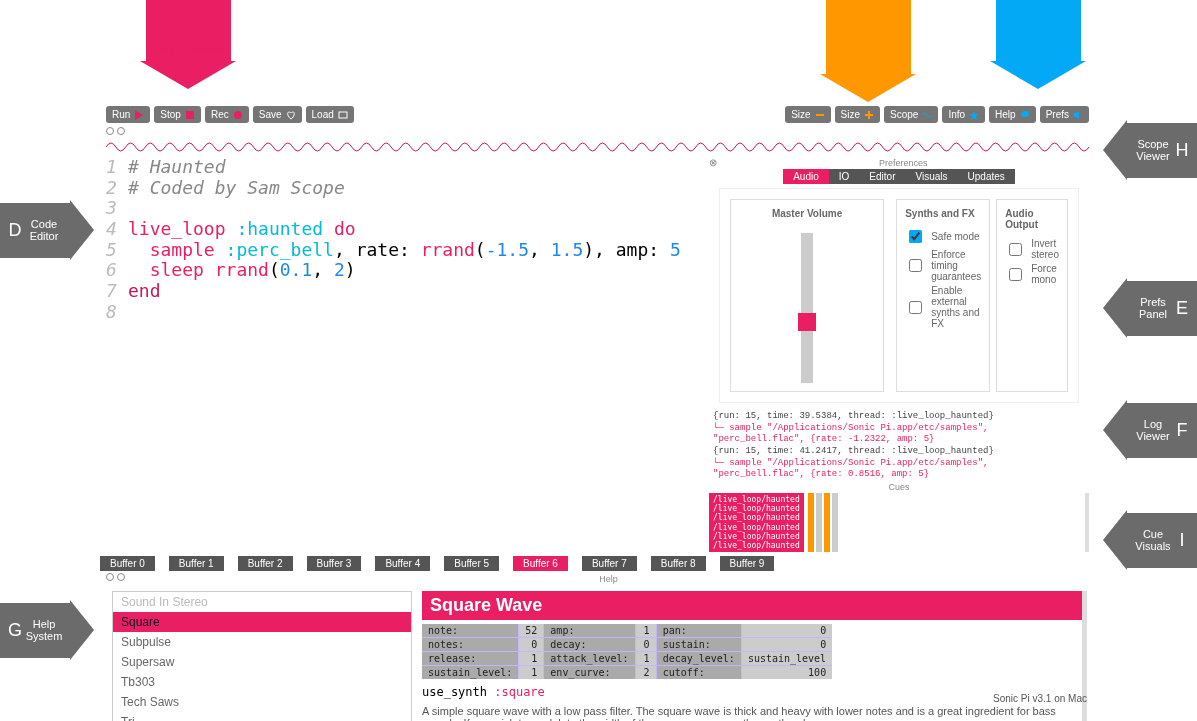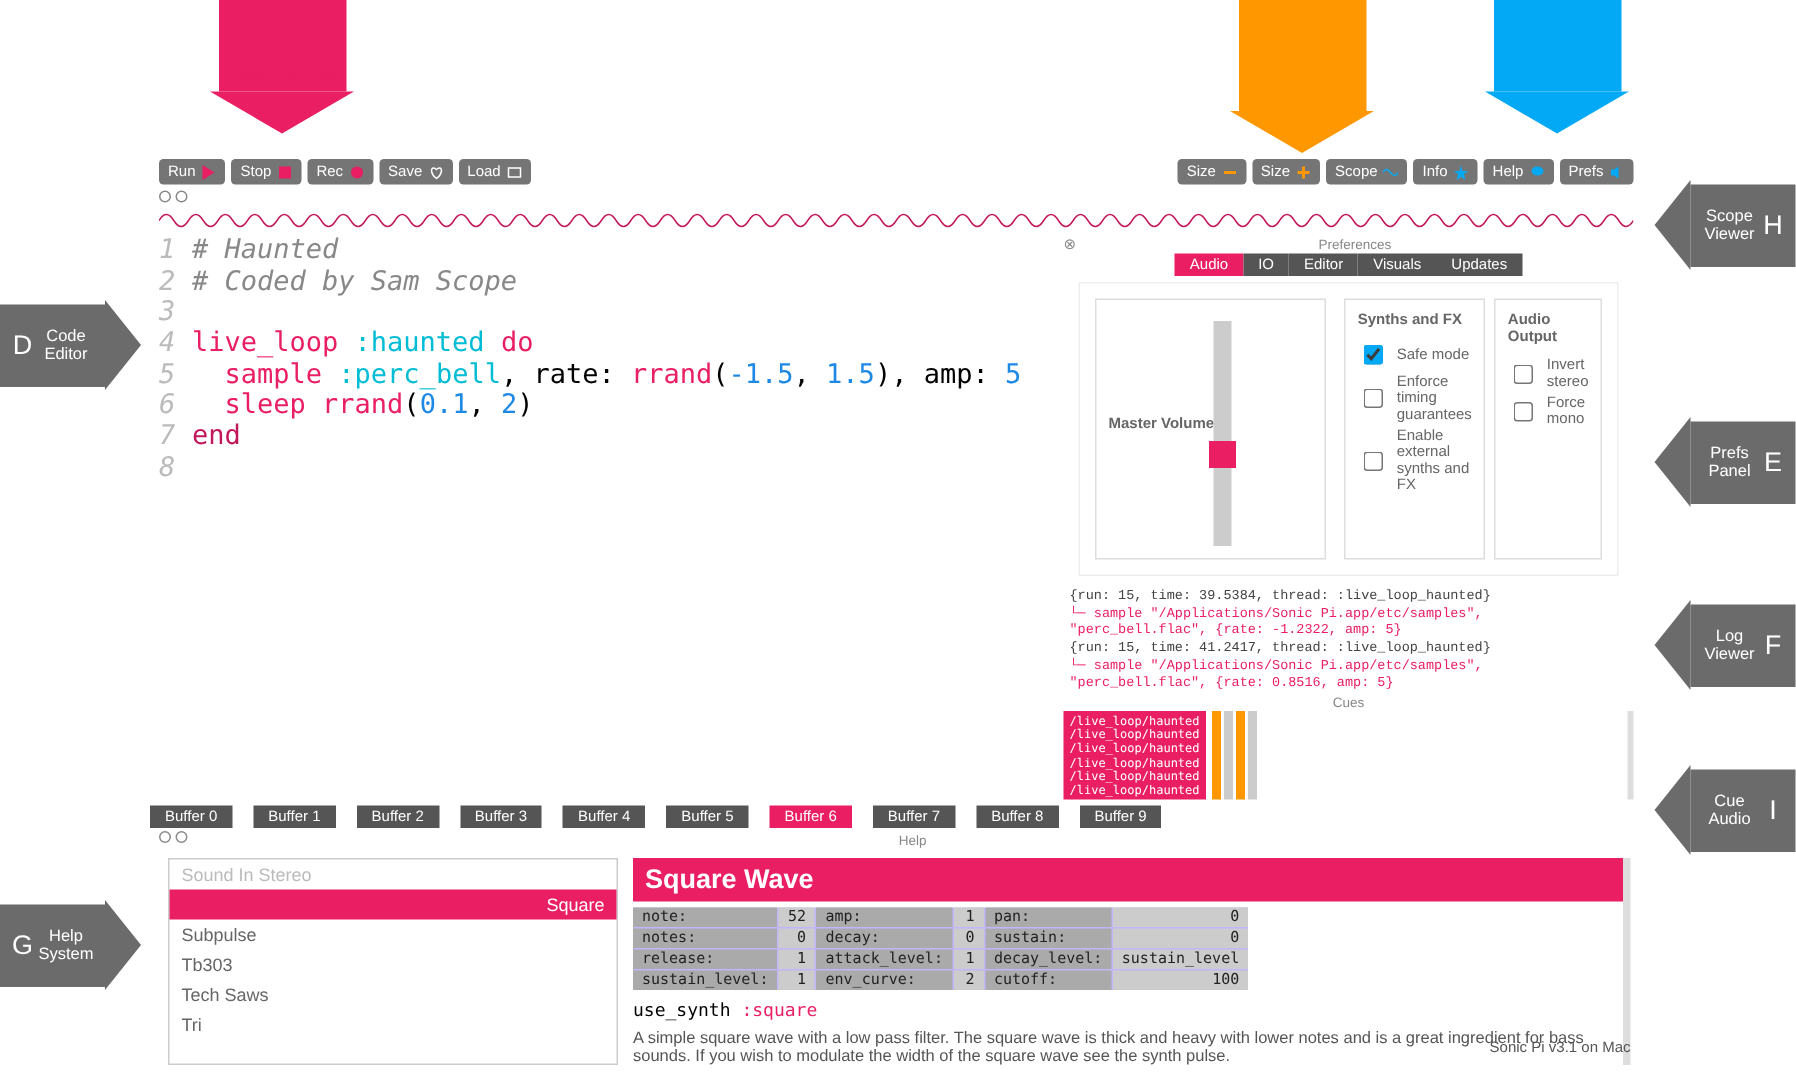--- a/index.html
+++ b/index.html
@@ -49,41 +49,41 @@
   .editor .line { display:flex; }
   .editor .ln { width:22px; text-align:right; color:#bbb; font-style:italic; padding-right:12px; font-size:18px;}
   .rightcol { width:380px; display:flex; flex-direction:column; gap:2px; }
   .panel-title { text-align:center; color:#888; font-size:9px; padding:1px 0; }
   .panel-close { font-size:10px; color:#888; }
   .prefs .tabs { display:flex; justify-content:center; gap:0; font-size:10px; }
   .prefs .tab { background:#555; color:#fff; padding:2px 10px; }
   .prefs .tab.active { background:var(--pink); }
   .prefs-body { border:1px solid #eee; margin:4px 10px; padding:10px; display:flex; gap:12px; font-size:10px; }
   .fieldset-label { font-weight:bold; color:#666; margin-bottom:8px; display:block; font-size:10px;}
-  .volume-col { flex:1; display:flex; flex-direction:row; align-items:center; }
+  .volume-col { flex:1; display:flex; flex-direction:column; align-items:center; }
   .vol-track { width:12px; height:150px; background:#ccc; position:relative; margin-top:6px;}
   .vol-thumb { position:absolute; width:18px; height:18px; background:var(--pink); left:-3px; top:80px; }
   .prefs-col { flex:1; display:flex; gap:6px; }
   .pbox { border:1px solid #ddd; padding:8px; }
   .chk { display:flex; align-items:center; gap:6px; margin:3px 0; color:#666; font-size:10px;}
   .chk input { accent-color: var(--blue); }
   .log { background:#fff; font-family: Liberation Mono, monospace; font-size:9px; padding:2px 4px; color:#444; line-height:1.3; max-height:70px; overflow:hidden;}
   .log .sample { color:var(--pink); }
   .cues { display:flex; gap:4px; font-family:Menlo, monospace; font-size:8px; align-items:stretch;}
   .cues .list { background:var(--pink); color:#fff; padding:2px 4px; line-height:1.15; }
   .cues .bars { display:flex; gap:2px; }
   .cues .bar { width:6px; background:#ccc; }
   .cues .bar.on { background:var(--orange); }
   .buffers { display:flex; justify-content:flex-start; gap:14px; font-size:10px; margin-top:4px;}
   .buffers .buf { background:#555; color:#fff; padding:2px 10px; }
   .buffers .buf.active { background:var(--pink); }
   .helprow { display:flex; gap:10px; padding:4px 12px; position:relative;}
   .help-left { width:300px; border:1px solid #ccc; font-size:12px; }
   .help-left .item { padding:3px 8px; color:#666; }
-  .help-left .item.active { background:var(--pink); color:#ffffff;text-align:right; }
+  .help-left .item.active { background:var(--pink); color:#0f172a; }
   .help-right { flex:1; font-size:11px; position:relative;}
   .help-right h2 { margin:0; background:var(--pink); color:#ffffff; padding:4px 8px; font-size:18px; font-weight:600;}
   .param-tbl { display:grid; grid-template-columns:auto auto auto auto auto auto; gap:1px; background:#c4b5fd; font-family:Menlo,monospace; font-size:10px; margin:4px 0; width:max-content;}
   .param-tbl span { background:#aaa; padding:1px 6px; color:#222; }
   .param-tbl .v { background:#ccc; text-align:right; min-width:20px;}
   .code-snip { font-family:Menlo,monospace; font-size:12px; margin:6px 0;}
   .statusbar { position:absolute; right:8px; bottom:0; font-size:10px; color:#555;}
   
   .c-comment{color:#888;font-style:italic;}
   .c-kw{color:var(--magenta);}
@@ -150,21 +150,21 @@
 <div class="callout callout-side" style="right:0;top:400px;">
   <div class="tip-left"></div>
   <div class="body" style="background:var(--darkgrey);">
     <div class="label">Log Viewer</div>
     <div class="letter">F</div>
   </div>
 </div>
 <div class="callout callout-side" style="right:0;top:510px;">
   <div class="tip-left"></div>
   <div class="body" style="background:var(--darkgrey);">
-    <div class="label">Cue Audio</div>
+    <div class="label">Cue Visuals</div>
     <div class="letter">I</div>
   </div>
 </div>
 
 <div class="app">
   <div class="toolbar">
     <div class="toolbar-group">
       <div class="tbtn">
           <span>Run</span>
           <svg viewBox="0 0 10 10">
@@ -381,20 +381,21 @@
       <span class="dot"></span>
       <span class="dot"></span>
       <div style="flex:1;text-align:center" class="panel-title">Help</div>
     </div>
 
   <div class="helprow">
     <div class="help-left">
       <div class="item" style="color:#bbb">Sound In Stereo</div>
       <div class="item active">Square</div>
       <div class="item">Subpulse</div>
+      <div class="item">Supersaw</div>
       <div class="item">Tb303</div>
       <div class="item">Tech Saws</div>
       <div class="item">Tri</div>
 
     </div>
     <div class="help-right">
       <h2>Square Wave</h2>
       <div class="param-tbl">
         <span>note:</span>
           <span class="v">52</span>

